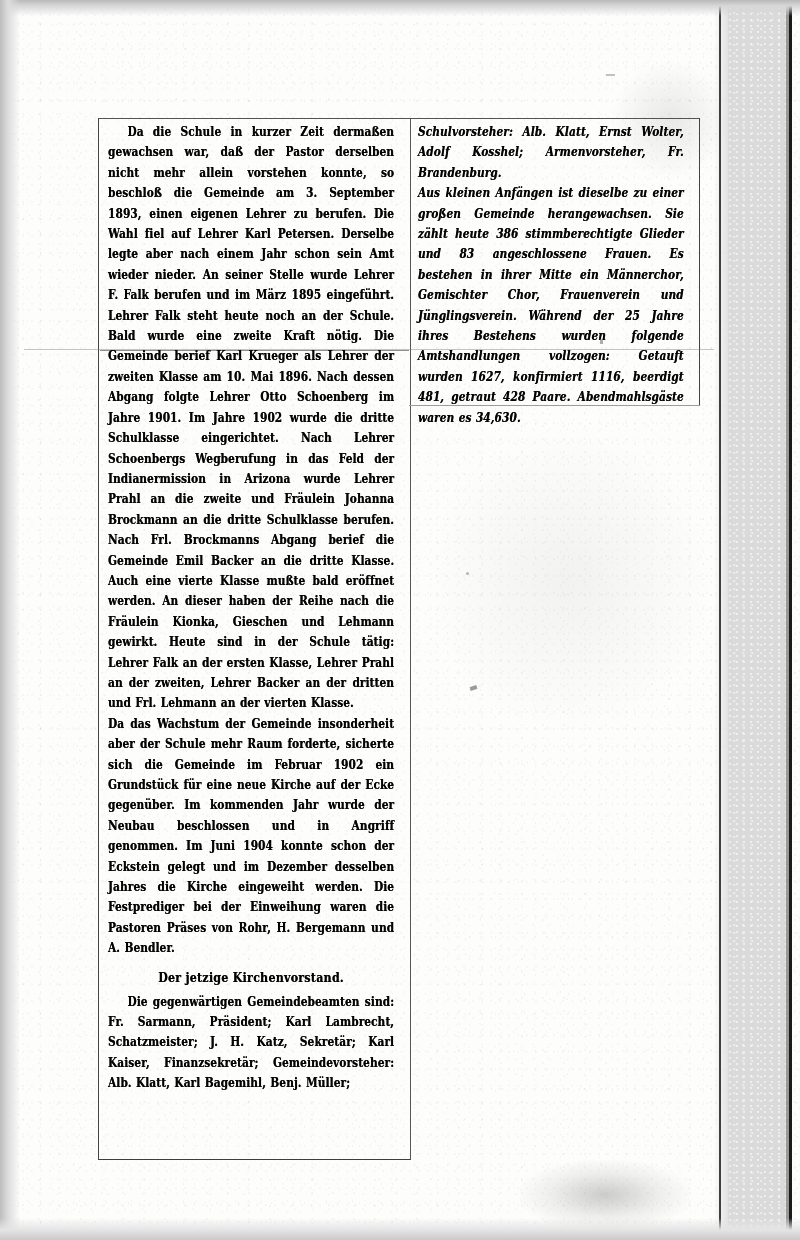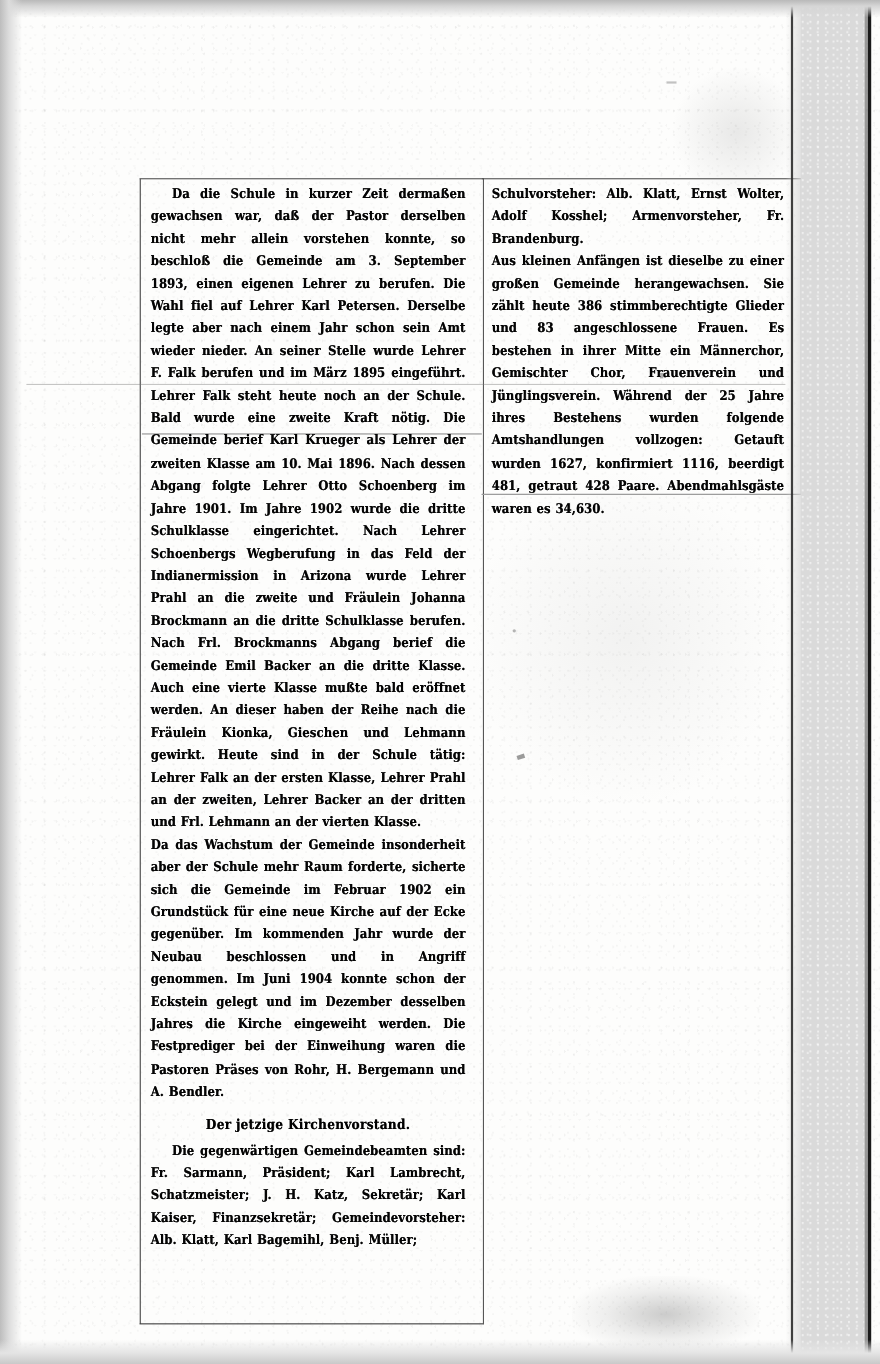--- a/index.html
+++ b/index.html
@@ -93,25 +93,24 @@
   
   .fleck { position: absolute; background: #7a7a7a; }
   #fleck-1 { left: 466px; top: 572px; width: 3px; height: 3px; opacity: .55; border-radius: 50%; }
   #fleck-2 { left: 470px; top: 686px; width: 7px; height: 4px; opacity: .75; transform: rotate(-18deg); }
   #fleck-3 { left: 606px; top: 74px;  width: 9px; height: 2px; opacity: .45; }
   #fleck-4 { left: 600px; top: 339px; width: 3px; height: 5px; opacity: .6; }
 
   
   #clipping {
     position: absolute;
-    left: 127px;
+    left: 98px;
     top: 118px;
     width: 602px;
     height: 1042px;
-    margin-top: 44px;
   }
   .clip-frame {
     position: absolute;
     box-sizing: border-box;
   }
   
   #col1-frame {
     left: 0; top: 0;
     width: 313px; height: 1042px;
     border-left: 1.6px solid #4a4a4a;
@@ -148,20 +147,21 @@
     left: 6px;
     top: 4px;
     width: 303px;
     padding: 0 4px;
   }
   #column-2 {
     left: 316px;
     top: 4px;
     width: 282px;
     padding: 0 4px;
+    font-style: italic;
   }
 
   .para {
     margin: 0 0 0 0;
     font-family: "DejaVu Serif", serif;
     font-size: 12.1px;
     line-height: 20.4px;
     text-align: justify;
     text-align-last: left;
     color: #111;

